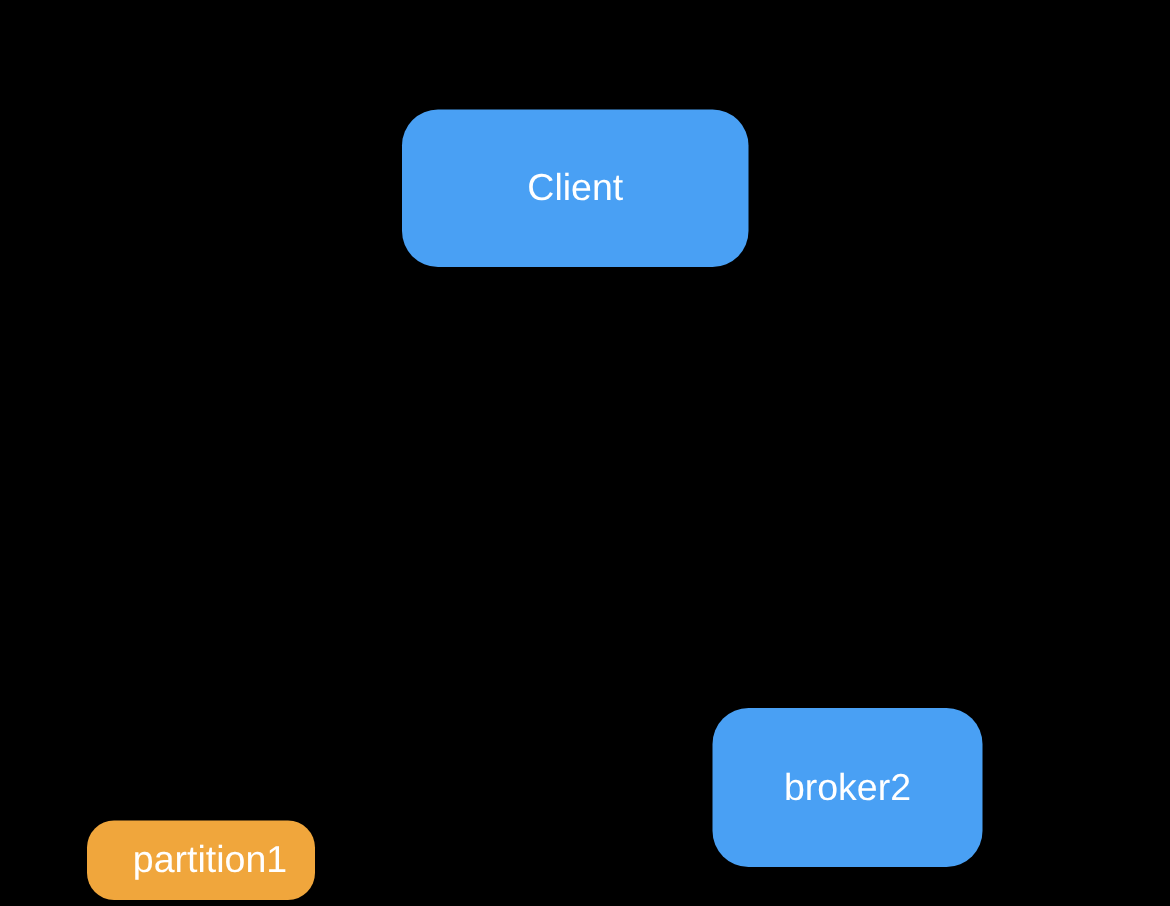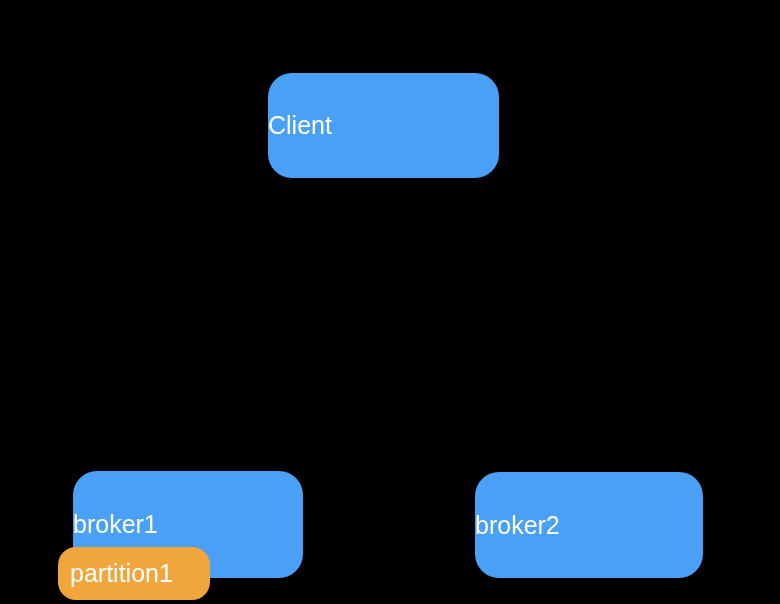--- a/index.html
+++ b/index.html
@@ -12,20 +12,21 @@
     width: 780px;
     height: 604px;
     background: #000000;
     overflow: hidden;
     font-family: "Liberation Sans", "DejaVu Sans", sans-serif;
   }
   .node {
     position: absolute;
     display: flex;
     align-items: center;
+    justify-content: center;
     color: #ffffff;
     font-size: 25px;
     line-height: 1;
     box-sizing: border-box;
     user-select: none;
   }
   .node-blue {
     background: #49A0F4;
     border-radius: 24px;
   }
@@ -43,21 +44,21 @@
   #node-broker1 {
     left: 73px;
     top: 471px;
     width: 230px;
     height: 107px;
     z-index: 1;
   }
   #node-broker2 {
     left: 475px;
     top: 472px;
-    width: 228px;
+    width: 180px;
     height: 106px;
     z-index: 1;
   }
   #node-partition1 {
     left: 58px;
     top: 547px;
     width: 152px;
     height: 53px;
     z-index: 2;
     padding-left: 12px;
@@ -65,23 +66,20 @@
 </style>
 </head>
 <body>
 
 <div id="canvas">
 
   <div id="node-client" class="node node-blue">
     <span>Client</span>
   </div>
 
-  <div id="node-broker1" class="node node-blue">
-    <span>broker1</span>
-  </div>
 
   <div id="node-broker2" class="node node-blue">
     <span>broker2</span>
   </div>
 
   <div id="node-partition1" class="node node-orange">
     <span>partition1</span>
   </div>
 
 </div>

